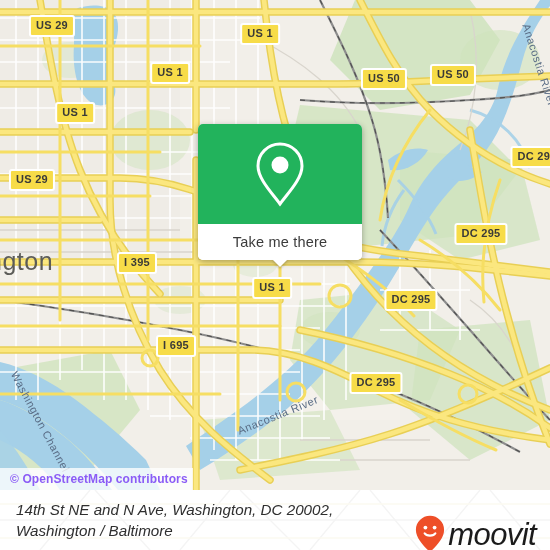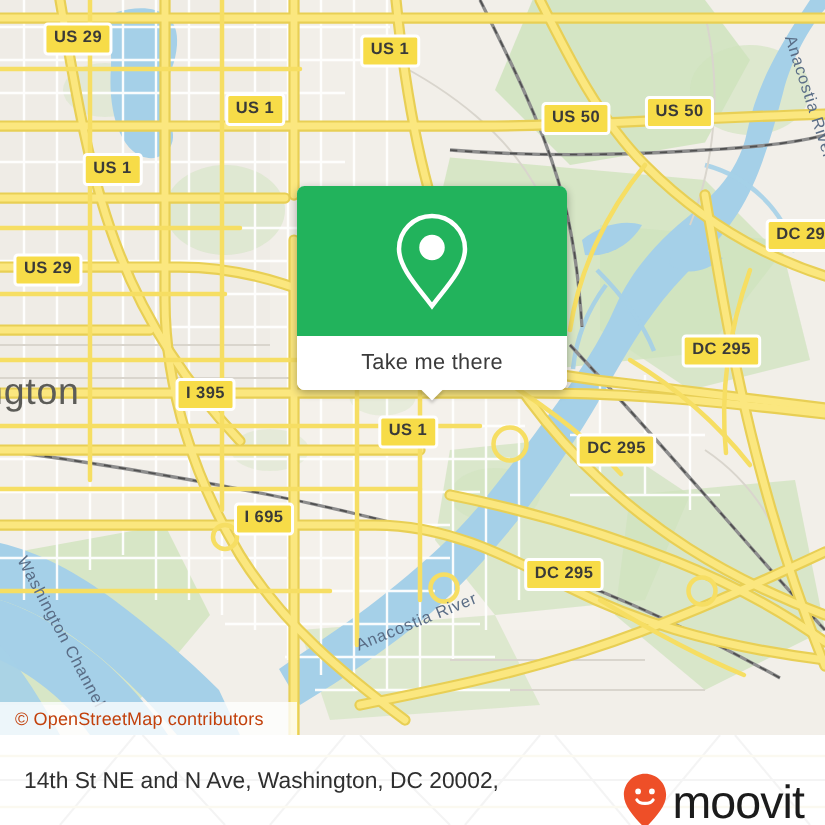--- a/index.html
+++ b/index.html
@@ -76,21 +76,21 @@
     font-size: 11px;
     color: #5a6d86;
     letter-spacing: 0.6px;
   }
 
   
   #popup-card {
     position: absolute;
     left: 198px;
     top: 124px;
-    width: 180px;
+    width: 164px;
     border-radius: 5px;
     background: #ffffff;
     box-shadow: 0 2px 6px rgba(0,0,0,0.32);
     overflow: visible;
     z-index: 40;
   }
   #popup-head {
     height: 100px;
     background: #22b35c;
     border-radius: 5px 5px 0 0;
@@ -125,43 +125,45 @@
     filter: drop-shadow(0 2px 1px rgba(0,0,0,0.18));
   }
 
   
   #attribution {
     position: absolute;
     left: 0;
     bottom: 0;
     height: 22px;
     line-height: 22px;
-    padding: 0 22px 0 10px;
+    padding: 0 5px 0 10px;
     background: rgba(255,255,255,0.78);
     font-size: 12px;
-    color: #c2410c;
+    color: #8b5cf6;
     letter-spacing: 0.1px;
     z-index: 30;
     white-space: nowrap;
+    font-weight: bold;
   }
 
   
   #bottom-bar {
     position: absolute;
     left: 0;
     top: 490px;
     width: 550px;
     height: 60px;
     background: #ffffff;
     display: flex;
     align-items: center;
     justify-content: space-between;
     box-sizing: border-box;
     padding: 0 12px 0 16px;
     overflow: hidden;
+    font-style: italic;
   }
   #bar-watermark {
     position: absolute;
     left: 0; top: 0; right: 0; bottom: 0;
     opacity: 0.055;
     pointer-events: none;
   }
   #place-text {
     position: relative;
     font-size: 15.2px;
@@ -445,20 +447,21 @@
         <path d="M0,30 H550"></path>
       </g>
       <g stroke="#c8a400" stroke-width="1.6" fill="none">
         <path d="M0,14 H550"></path>
           <path d="M0,48 H550"></path>
       </g>
     </svg>
 
     <div id="place-text">
       <span id="place-line1">14th St NE and N Ave, Washington, DC 20002,</span>
+      <span id="place-line2">Washington / Baltimore</span>
     </div>
 
     <div id="brand">
       <svg width="30" height="38" viewBox="0 0 30 38">
         <path d="M15 0.8 C7.2 0.8 0.9 7.1 0.9 14.9 C0.9 23.3 9.4 31.4 15 37.2
                  C20.6 31.4 29.1 23.3 29.1 14.9 C29.1 7.1 22.8 0.8 15 0.8 Z" fill="#ee4f28"></path>
         <circle cx="10.4" cy="12.6" r="1.9" fill="#ffffff"></circle>
         <circle cx="19.6" cy="12.6" r="1.9" fill="#ffffff"></circle>
         <path d="M9.6 18.3 C11.4 21.4 18.6 21.4 20.4 18.3" fill="none" stroke="#ffffff" stroke-width="2.1" stroke-linecap="round"></path>
       </svg>

